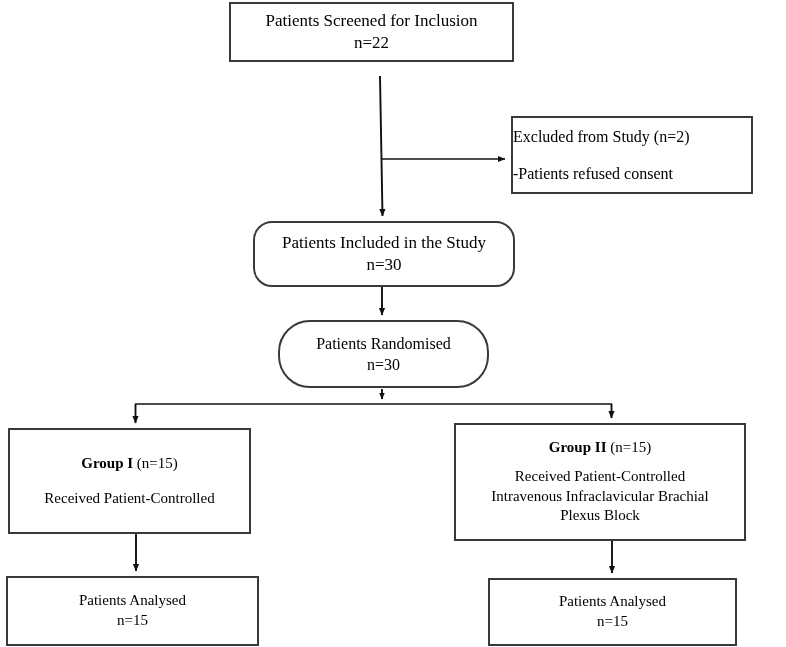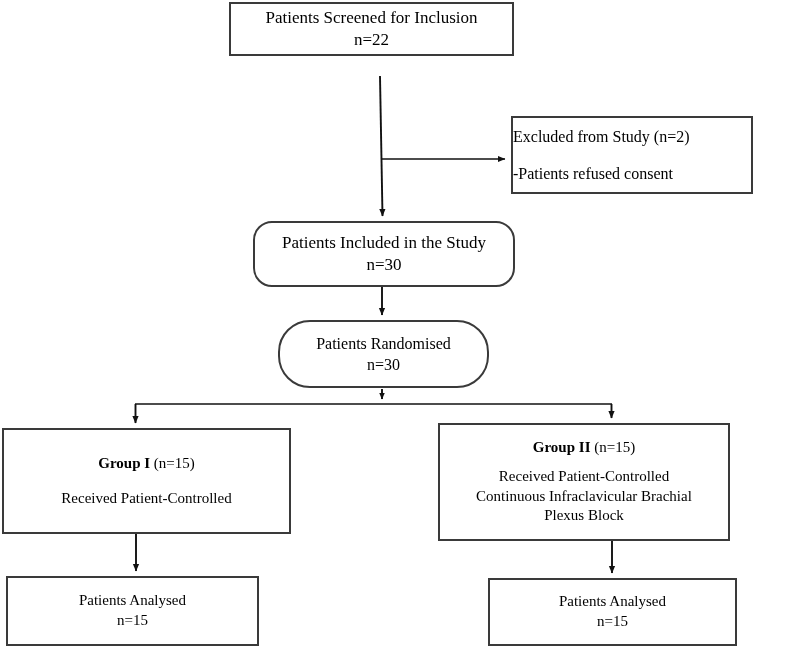--- a/index.html
+++ b/index.html
@@ -51,26 +51,26 @@
     margin-top: 15px;
   }
   .gap-small {
     margin-top: 9px;
   }
   .bold {
     font-weight: bold;
   }
 
   
-  #node-screened   { left: 229px; top: 2px;   width: 285px; height: 54px;  font-size: 17px; }
+  #node-screened   { left: 229px; top: 2px;   width: 285px; height: 60px;  font-size: 17px; }
   #node-excluded   { left: 511px; top: 116px; width: 242px; height: 78px;  font-size: 16px; }
   #node-included   { left: 253px; top: 221px; width: 262px; height: 66px;  font-size: 17px; border-radius: 19px; }
   #node-randomised { left: 278px; top: 320px; width: 211px; height: 68px;  font-size: 16px; border-radius: 32px; }
-  #node-group1     { left: 2px;   top: 428px; width: 289px; height: 106px; font-size: 15px; }
-  #node-group2     { left: 438px; top: 423px; width: 292px; height: 118px; font-size: 15px; }
+  #node-group1     { left: 8px;   top: 428px; width: 243px; height: 106px; font-size: 15px; }
+  #node-group2     { left: 454px; top: 423px; width: 292px; height: 118px; font-size: 15px; }
   #node-analysed1  { left: 6px;   top: 576px; width: 253px; height: 70px;  font-size: 15px; }
   #node-analysed2  { left: 488px; top: 578px; width: 249px; height: 68px;  font-size: 15px; }
 </style>
 </head>
 <body>
 
 <div id="canvas">
 
   <svg id="edges" viewBox="0 0 786 647" width="786" height="647" xmlns="http://www.w3.org/2000/svg">
     <defs>
@@ -131,21 +131,21 @@
   </div>
 
   <div class="node" id="node-group1">
     <span class="line"><span class="bold">Group I</span><span> (n=15)</span></span>
     <span class="line gap-line">Received Patient-Controlled</span>
   </div>
 
   <div class="node" id="node-group2">
     <span class="line"><span class="bold">Group II</span><span> (n=15)</span></span>
     <span class="line gap-small">Received Patient-Controlled</span>
-    <span class="line">Continuous Infraclavicular Brachial</span>
+    <span class="line">Intravenous Infraclavicular Brachial</span>
     <span class="line">Plexus Block</span>
   </div>
 
   <div class="node" id="node-analysed1">
     <span class="line">Patients Analysed</span>
     <span class="line">n=15</span>
   </div>
 
   <div class="node" id="node-analysed2">
     <span class="line">Patients Analysed</span>

